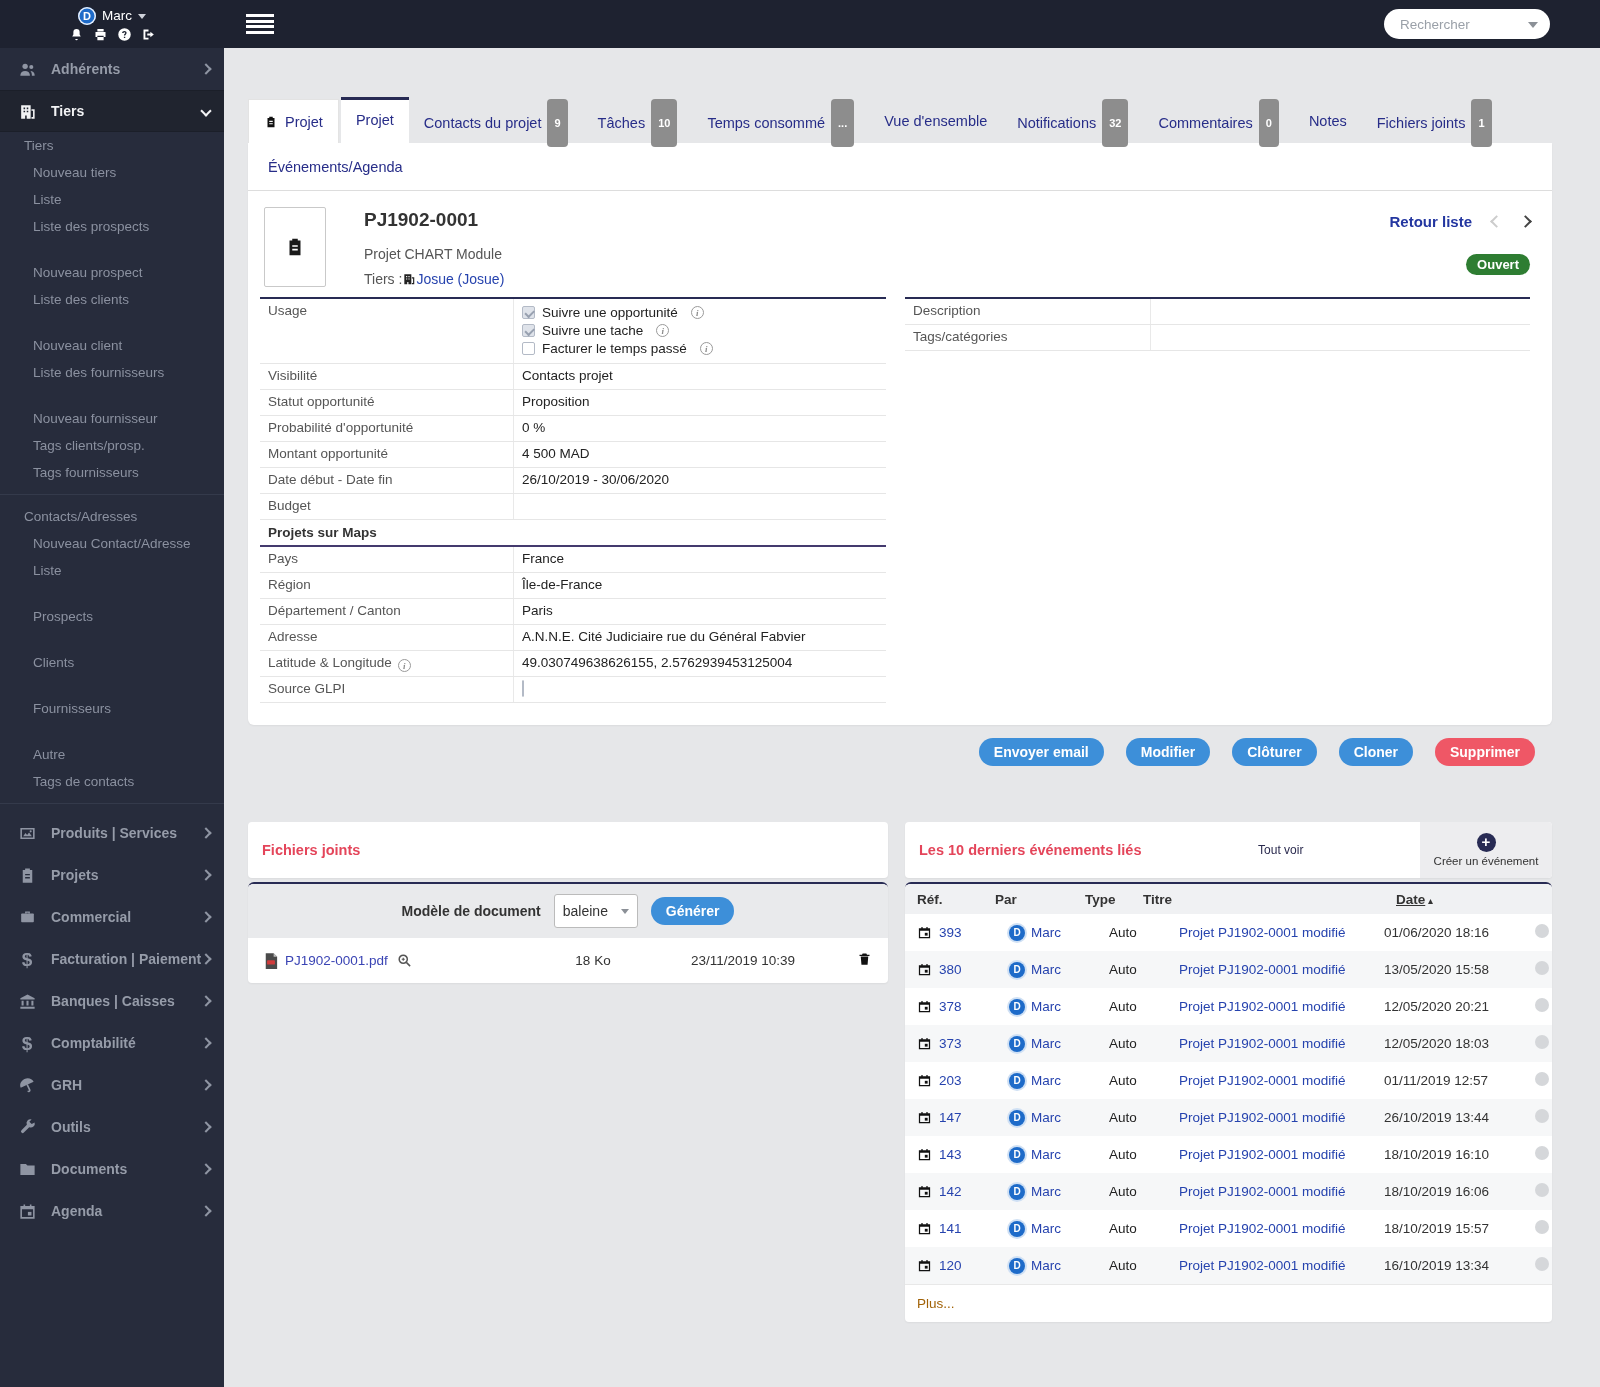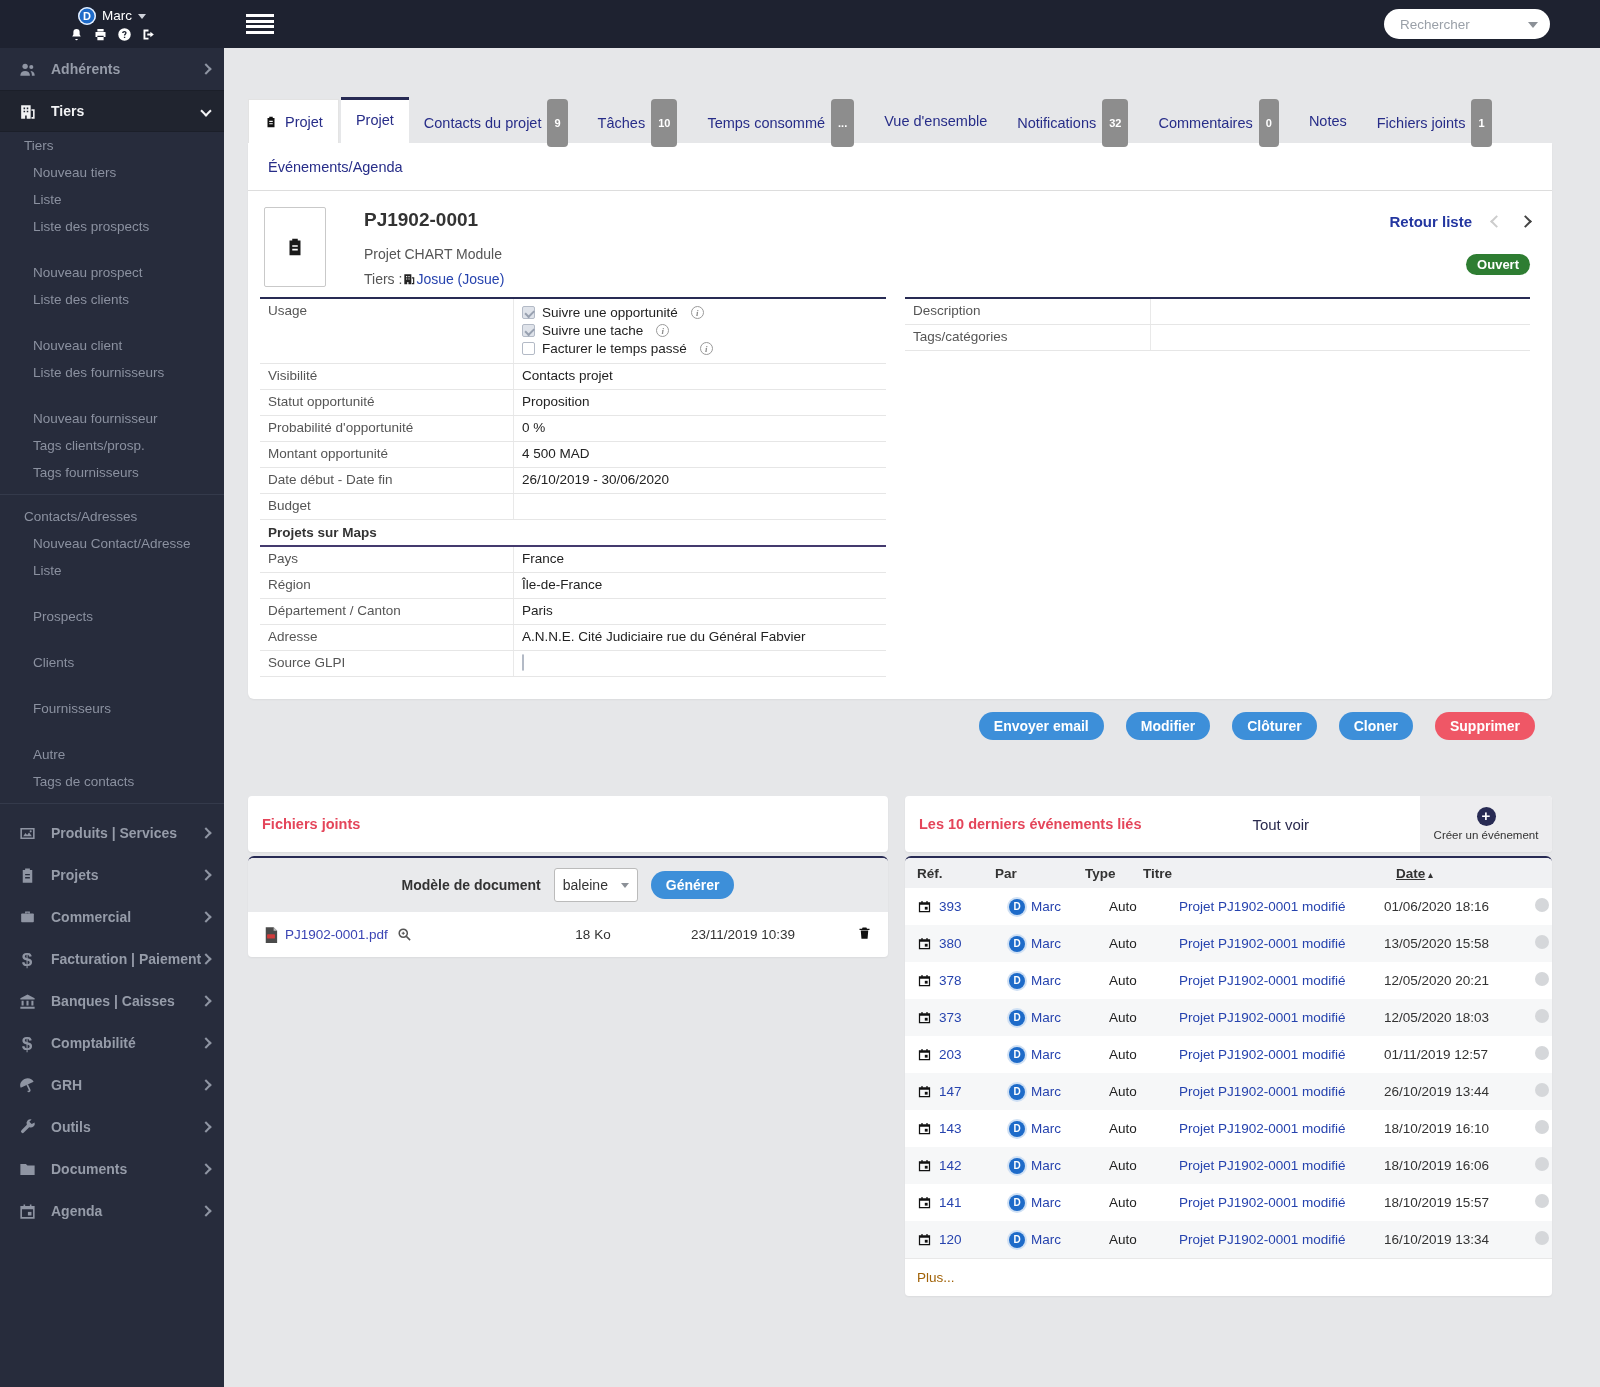--- a/index.html
+++ b/index.html
@@ -90,21 +90,21 @@
   
   .actions { display:flex; justify-content:flex-end; gap:22px; margin:13px 65px 0 0; }
   .btn { border:none; border-radius:14px; background:#3d8fd9; color:#fff; font-family:"Liberation Sans",sans-serif; font-size:14px; font-weight:bold; padding:6px 15px; cursor:pointer; }
   .btn.danger { background:#ef5766; }
   
   .bottom { display:flex; gap:17px; margin:56px 48px 0 24px; align-items:flex-start; }
   .bcol-left { width:640px; }
   .bcol-right { flex:1; }
   .panel-head { background:#fff; height:56px; border-radius:4px; display:flex; align-items:center; padding:0 0 0 14px; box-shadow:0 1px 2px rgba(0,0,0,.05); overflow:hidden; }
   .panel-title { color:#e4455a; font-weight:bold; font-size:14.5px; }
-  .see-all { flex:1; text-align:center; color:#2a2a4e; font-size:15px; cursor:pointer; }
+  .see-all { flex:1; text-align:center; color:#2a2a4e; font-size:12px; cursor:pointer; }
   .create-box { width:132px; height:56px; background:#ededef; display:flex; flex-direction:column; align-items:center; justify-content:center; gap:3px; cursor:pointer; flex:none; }
   .plus-circle { width:19px; height:19px; border-radius:50%; background:#282b54; color:#fff; font-size:15px; font-weight:bold; line-height:18px; text-align:center; }
   .create-label { font-size:11.5px; color:#333; white-space:nowrap; }
   .card2 { background:#fff; border-top:2px solid #282b54; border-radius:6px 6px 4px 4px; margin-top:4px; box-shadow:0 1px 2px rgba(0,0,0,.05); overflow:hidden; }
   .gen-row { background:#e9eaec; min-height:54px; display:flex; align-items:center; justify-content:center; gap:13px; padding:9px 0; }
   .gen-label { font-weight:bold; font-size:14px; color:#333; }
   .select-box { background:#fff; border:1px solid #bbb; border-radius:3px; width:84px; height:34px; display:flex; align-items:center; padding:0 8px; font-size:14px; color:#333; cursor:pointer; }
   .select-box .sel-caret { margin-left:auto; width:0; height:0; border-left:4.5px solid transparent; border-right:4.5px solid transparent; border-top:5.5px solid #8b9097; }
   .file-row { height:45px; display:flex; align-items:center; padding:0 16px; font-size:13.5px; }
   .file-row svg.pdf { width:14px; height:16px; }
@@ -429,20 +429,24 @@
             </div>
             <div class="trow">
               <div class="tlabel">Département / Canton</div>
               <div class="tvalue">Paris</div>
             </div>
             <div class="trow">
               <div class="tlabel">Adresse</div>
               <div class="tvalue">A.N.N.E. Cité Judiciaire rue du Général Fabvier</div>
             </div>
             <div class="trow">
+              <div class="tlabel">Latitude &amp; Longitude<span class="info">i</span></div>
+              <div class="tvalue">49.030749638626155, 2.5762939453125004</div>
+            </div>
+            <div class="trow">
               <div class="tlabel">Source GLPI</div>
               <div class="tvalue"><span class="cbox"></span></div>
             </div>
           </div>
       </div>
       <div class="col-right">
         <div class="dtable">
             <div class="trow">
               <div class="tlabel">Description</div>
               <div class="tvalue"></div>

